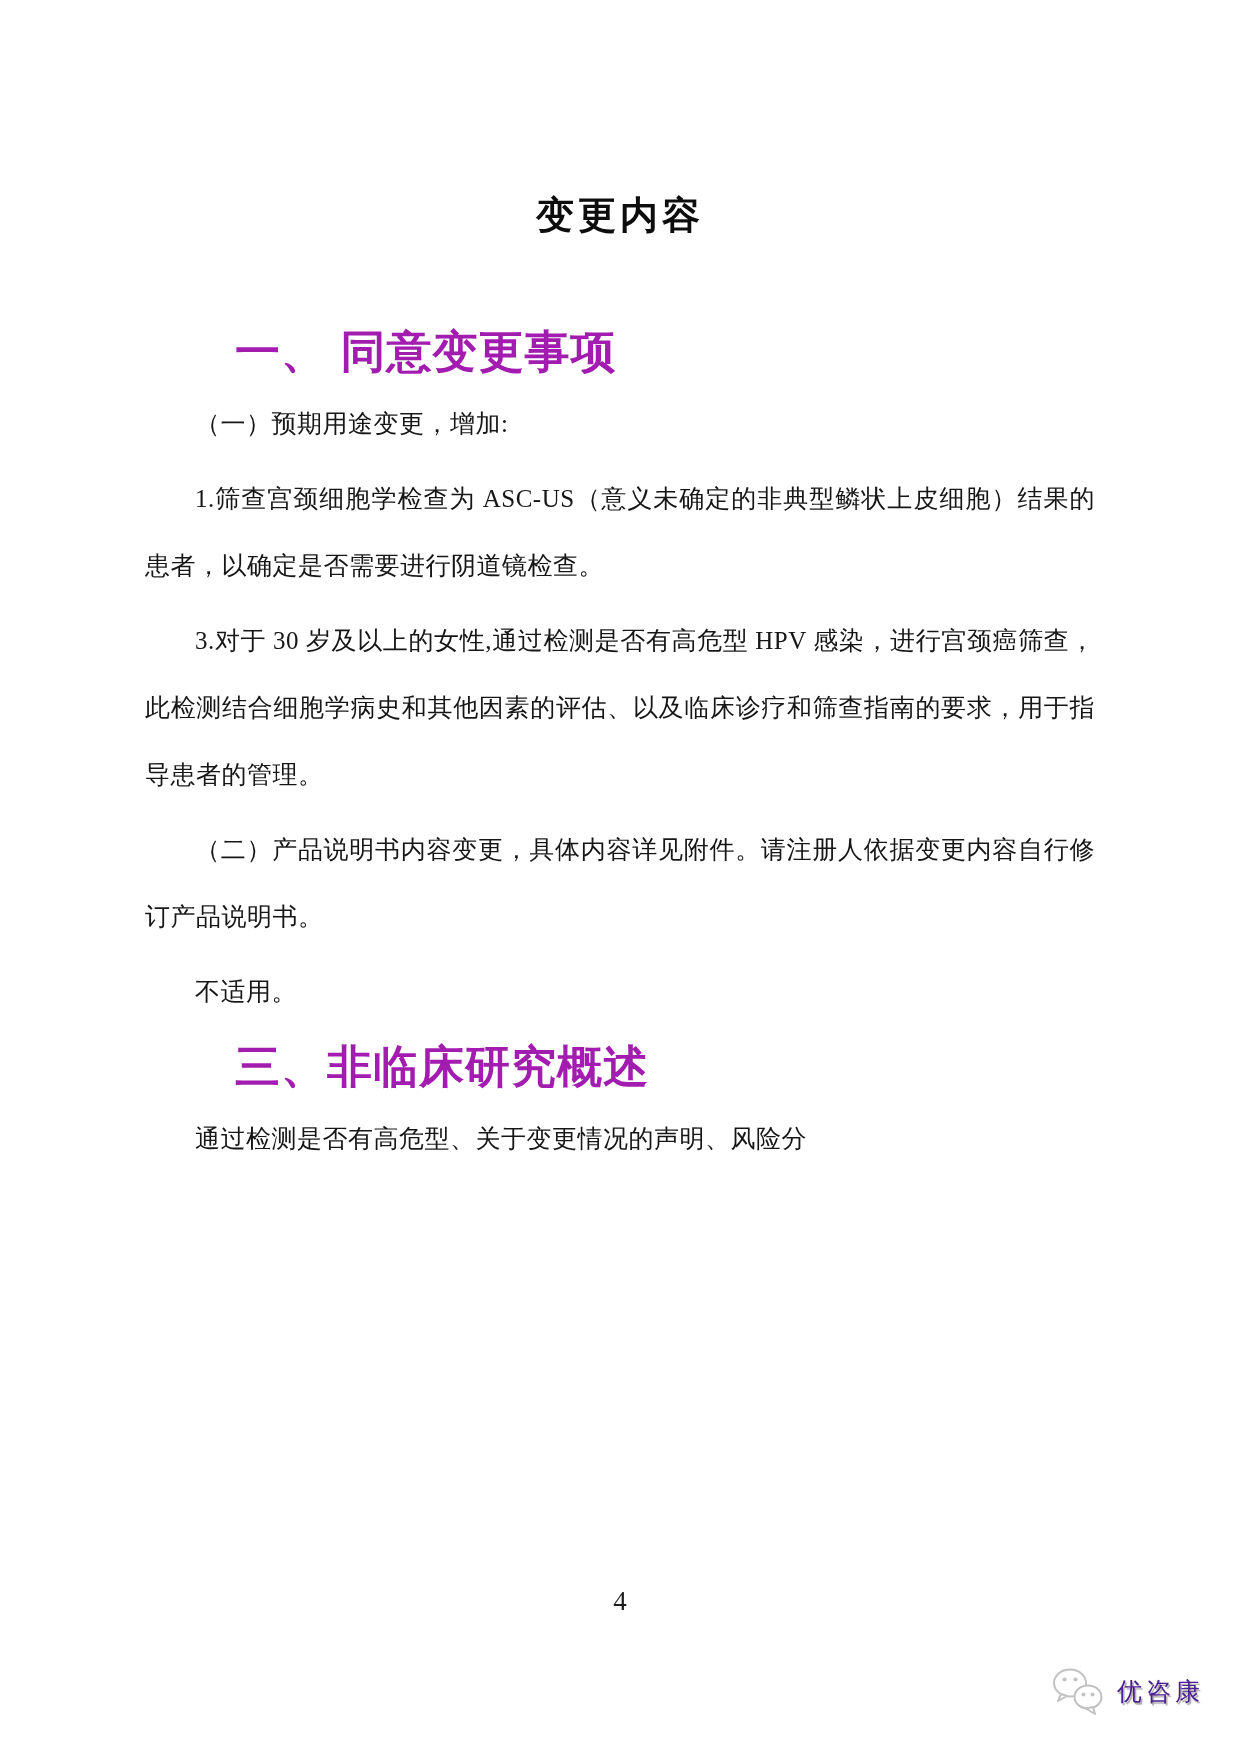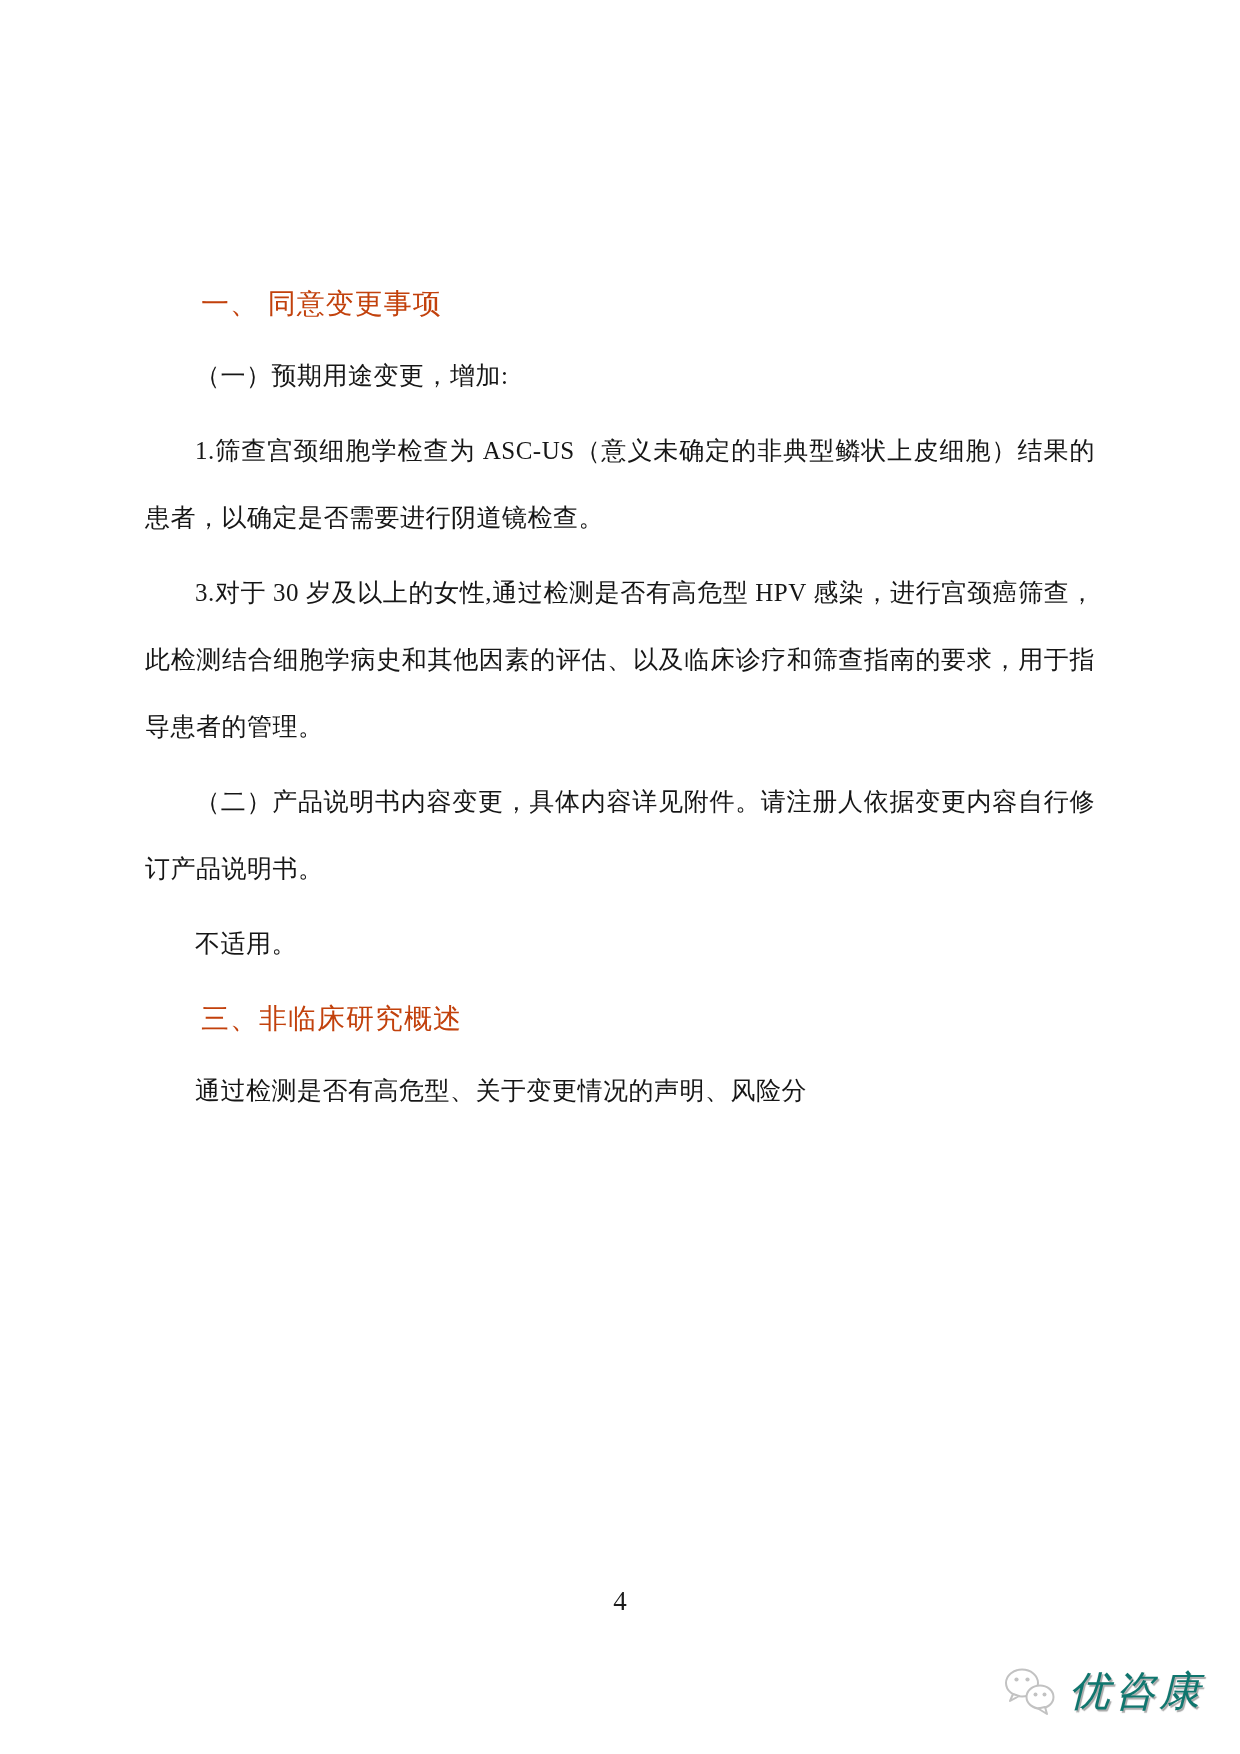--- a/index.html
+++ b/index.html
@@ -23,26 +23,26 @@
     text-align: center;
     font-size: 38px;
     font-weight: 700;
     letter-spacing: 4px;
     line-height: 1.25;
     color: #0d0d0d;
     font-family: "Liberation Serif", "DejaVu Serif", serif;
   }
   .heading {
     font-family: "Liberation Sans", "DejaVu Sans", sans-serif;
-    font-weight: 400;
-    font-size: 28px;
+    font-weight: 700;
+    font-size: 45px;
     line-height: 52px;
     margin: 16px 0 12px 0;
     text-indent: 2em;
-    color: #c2410c;
+    color: #a21caf;
     letter-spacing: 1px;
   }
   .heading.first {
     margin-top: 86px;
   }
   .body-para {
     font-size: 25px;
     line-height: 67px;
     margin: 8px 0;
     text-indent: 2em;
@@ -63,36 +63,36 @@
   .watermark {
     position: absolute;
     top: 1666px;
     right: 36px;
     display: flex;
     align-items: center;
     gap: 10px;
   }
   .watermark-brand {
     font-family: "Liberation Sans", "DejaVu Sans", sans-serif;
-    font-size: 41px;
+    font-size: 25px;
     letter-spacing: 4px;
-    color: #0f766e;
+    color: #4c1d95;
     text-shadow: 1.5px 1.5px 1px #a8a8a8, -0.5px -0.5px 0 #e9e9e9;
     line-height: 1;
-    font-style: italic;
   }
   .wm-icon {
     display: block;
   }
 </style>
 </head>
 <body>
 
 <div class="page">
 
+  <h1 class="doc-title">变更内容</h1>
 
   <div class="content">
     <h2 class="heading first">一、 同意变更事项</h2>
 
     <p class="body-para">（一）预期用途变更，增加:</p>
 
     <p class="body-para">1.筛查宫颈细胞学检查为 ASC-US（意义未确定的非典型鳞状上皮细胞）结果的患者，以确定是否需要进行阴道镜检查。</p>
 
 
     <p class="body-para">3.对于 30 岁及以上的女性,通过检测是否有高危型 HPV 感染，进行宫颈癌筛查，此检测结合细胞学病史和其他因素的评估、以及临床诊疗和筛查指南的要求，用于指导患者的管理。</p>

